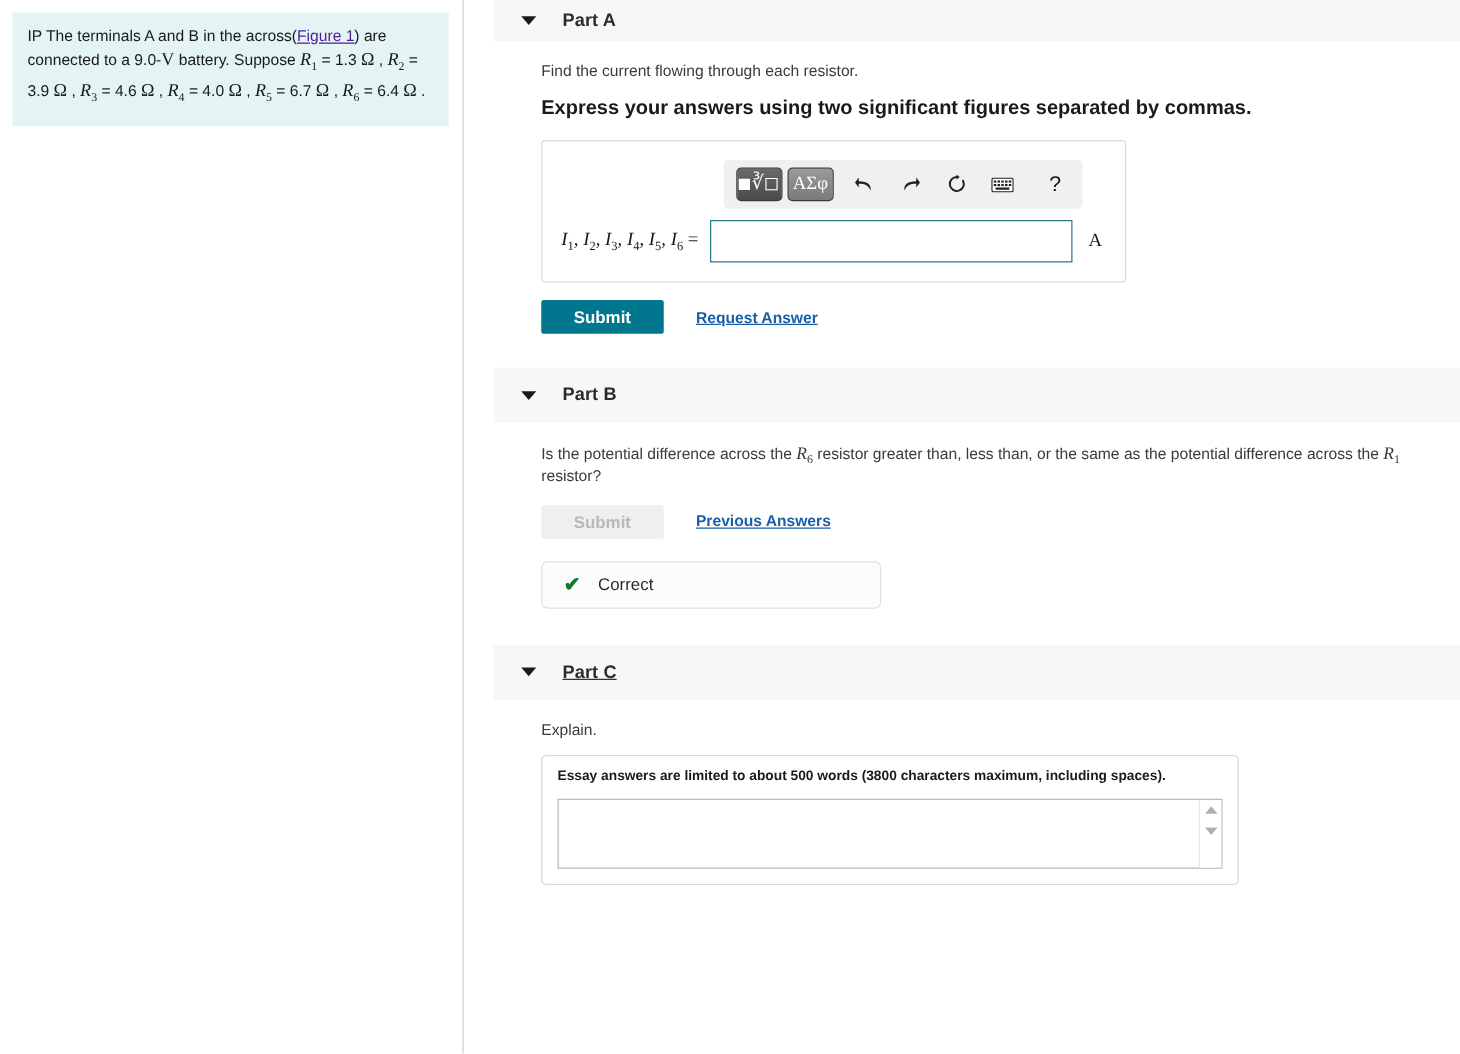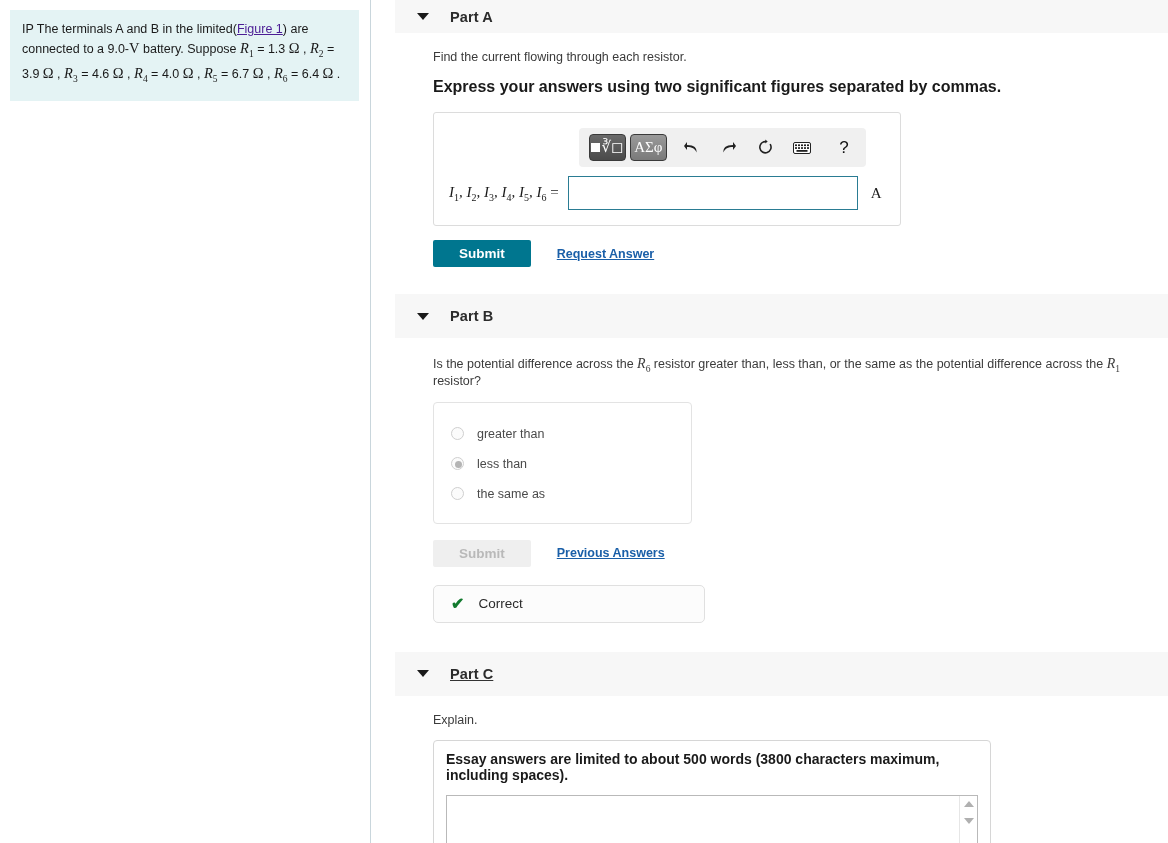--- a/index.html
+++ b/index.html
@@ -140,21 +140,21 @@
     background: #fcfcfc;
   }
   .check { color: #127a2e; font-size: 16px; font-weight: bold; margin-right: 14px; }
   .correct-text { font-size: 13.5px; font-weight: normal; color: #2b2b2b; }
 
   
   .essay-box {
     border: 1px solid #d6d6d6; border-radius: 4px;
     width: 558px; padding: 10px 12px 12px 12px; background: #fff;
   }
-  .essay-note { font-size: 14px; font-weight: bold; color: #1a1a1a; }
+  .essay-note { font-size: 11px; font-weight: bold; color: #1a1a1a; }
   .essay-count { font-size: 12.5px; color: #4a4a4a; text-align: right; margin-top: 9px; }
   .ta-wrap { position: relative; margin-top: 12px; width: 532px; height: 56px; }
   .ta {
     width: 532px; height: 56px; border: 1px solid #b9b9b9;
     background: #fff; resize: none; outline: none;
     font-family: "Liberation Sans", sans-serif; font-size: 12.5px;
   }
   .ta-scroll {
     position: absolute; right: 1px; top: 1px; width: 18px; height: 54px;
     background: #fff; border-left: 1px solid #e6e6e6;
@@ -165,21 +165,21 @@
   .sc-arrow.up i { border-bottom: 6px solid #b0b0b0; }
   .sc-arrow.down i { border-top: 6px solid #b0b0b0; }
 </style>
 </head>
 <body>
 
 <div class="page">
 
   <div class="left-pane">
     <div class="problem-card">
-      <span>IP The terminals A and B in the limited(</span><span class="fig-link">Figure 1</span><span>) are connected to a 9.0-</span><span class="upV">V</span><span> battery. Suppose </span><span class="mathv">R<sub>1</sub></span>
+      <span>IP The terminals A and B in the across(</span><span class="fig-link">Figure 1</span><span>) are connected to a 9.0-</span><span class="upV">V</span><span> battery. Suppose </span><span class="mathv">R<sub>1</sub></span>
       <span>= 1.3 <span class="ohm">Ω</span> ,</span>
       <span class="mathv">R<sub>2</sub></span>
       <span>= 3.9 <span class="ohm">Ω</span> ,</span>
       <span class="mathv">R<sub>3</sub></span>
       <span>= 4.6 <span class="ohm">Ω</span> ,</span>
       <span class="mathv">R<sub>4</sub></span>
       <span>= 4.0 <span class="ohm">Ω</span> ,</span>
       <span class="mathv">R<sub>5</sub></span>
       <span>= 6.7 <span class="ohm">Ω</span> ,</span>
       <span class="mathv">R<sub>6</sub></span>
@@ -258,34 +258,20 @@
     </div>
 
     <div class="part-header" style="margin-top:27px;">
       <span class="caret"></span>
       <span class="part-title">Part B</span>
     </div>
 
     <div class="part-body">
       <p class="prompt" style="margin-top:18px;"><span>Is the potential difference across the </span><span class="mjx">R<sub>6</sub></span><span> resistor greater than, less than, or the same as the potential difference across the </span><span class="mjx">R<sub>1</sub></span><span> resistor?</span></p>
 
-      <div class="radio-box" style="margin-top:14px;">
-        <div class="radio-row">
-          <span class="radio"></span>
-          <span class="radio-label">greater than</span>
-        </div>
-        <div class="radio-row">
-          <span class="radio sel"></span>
-          <span class="radio-label">less than</span>
-        </div>
-        <div class="radio-row">
-          <span class="radio"></span>
-          <span class="radio-label">the same as</span>
-        </div>
-      </div>
 
       <div class="btn-row" style="margin-top:16px;">
         <button class="btn-submit disabled">Submit</button>
         <span class="link">Previous Answers</span>
       </div>
 
       <div class="correct-box" style="margin-top:18px;">
         <span class="check">✔</span>
         <span class="correct-text">Correct</span>
       </div>

